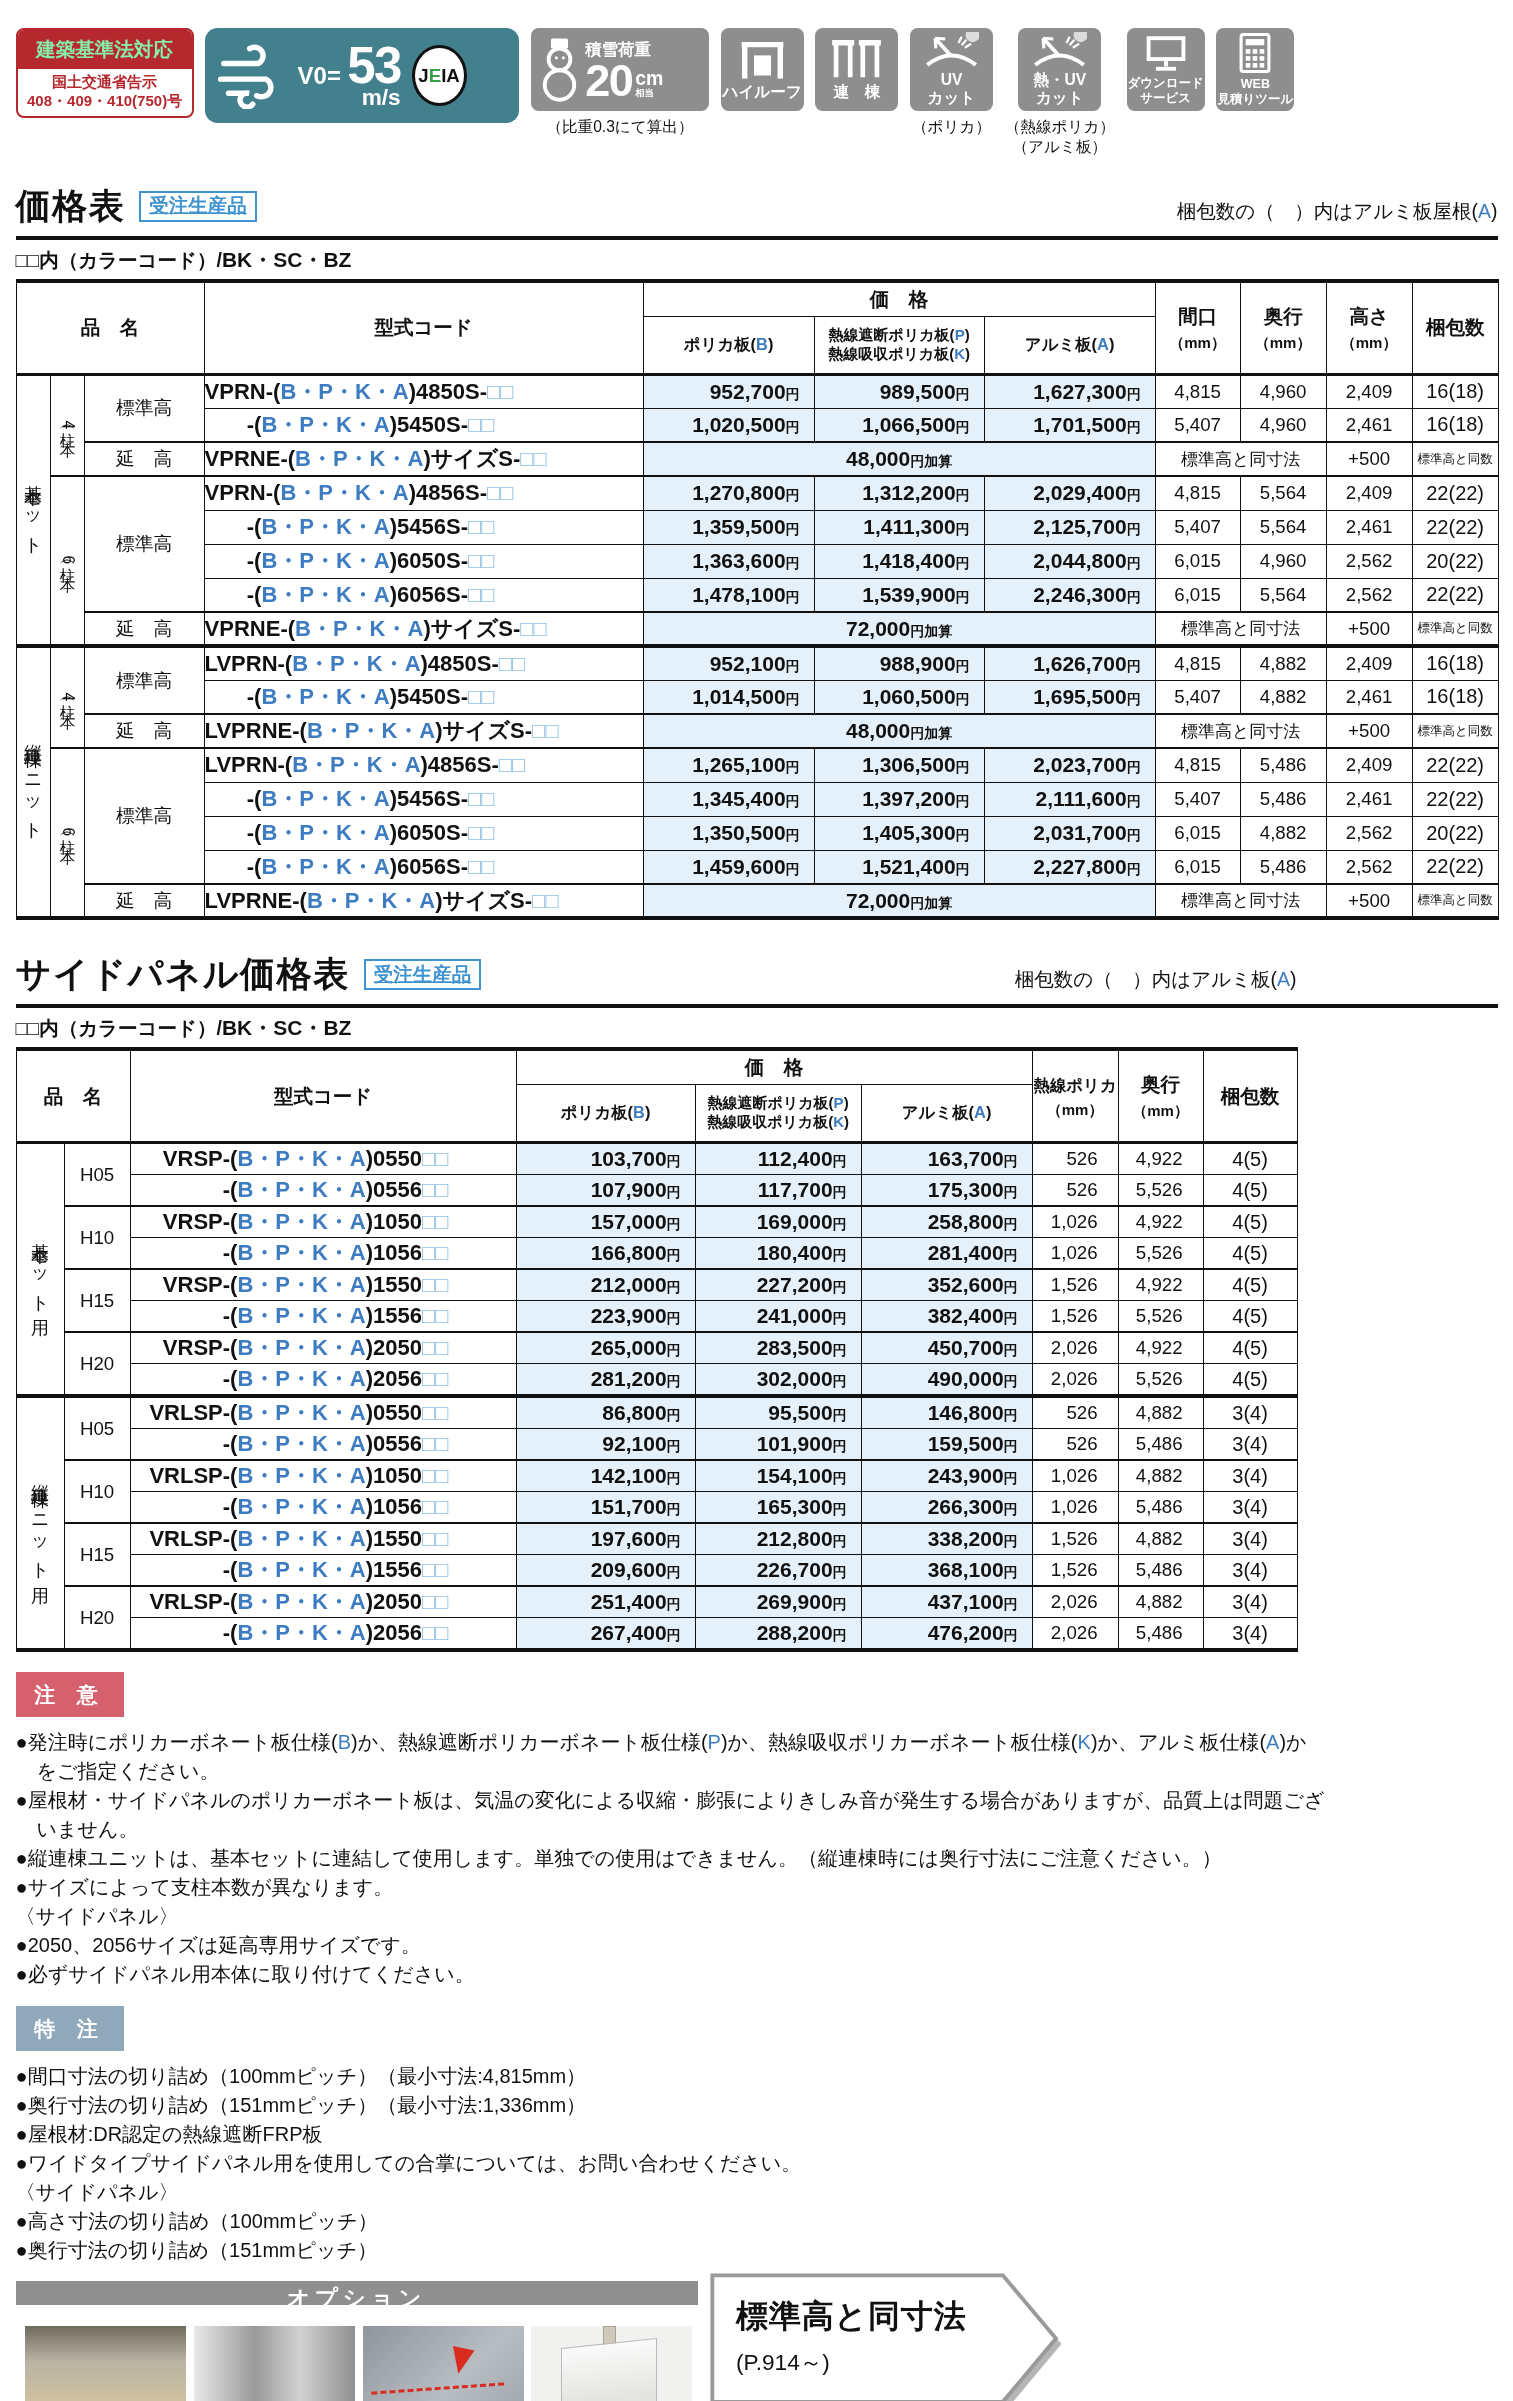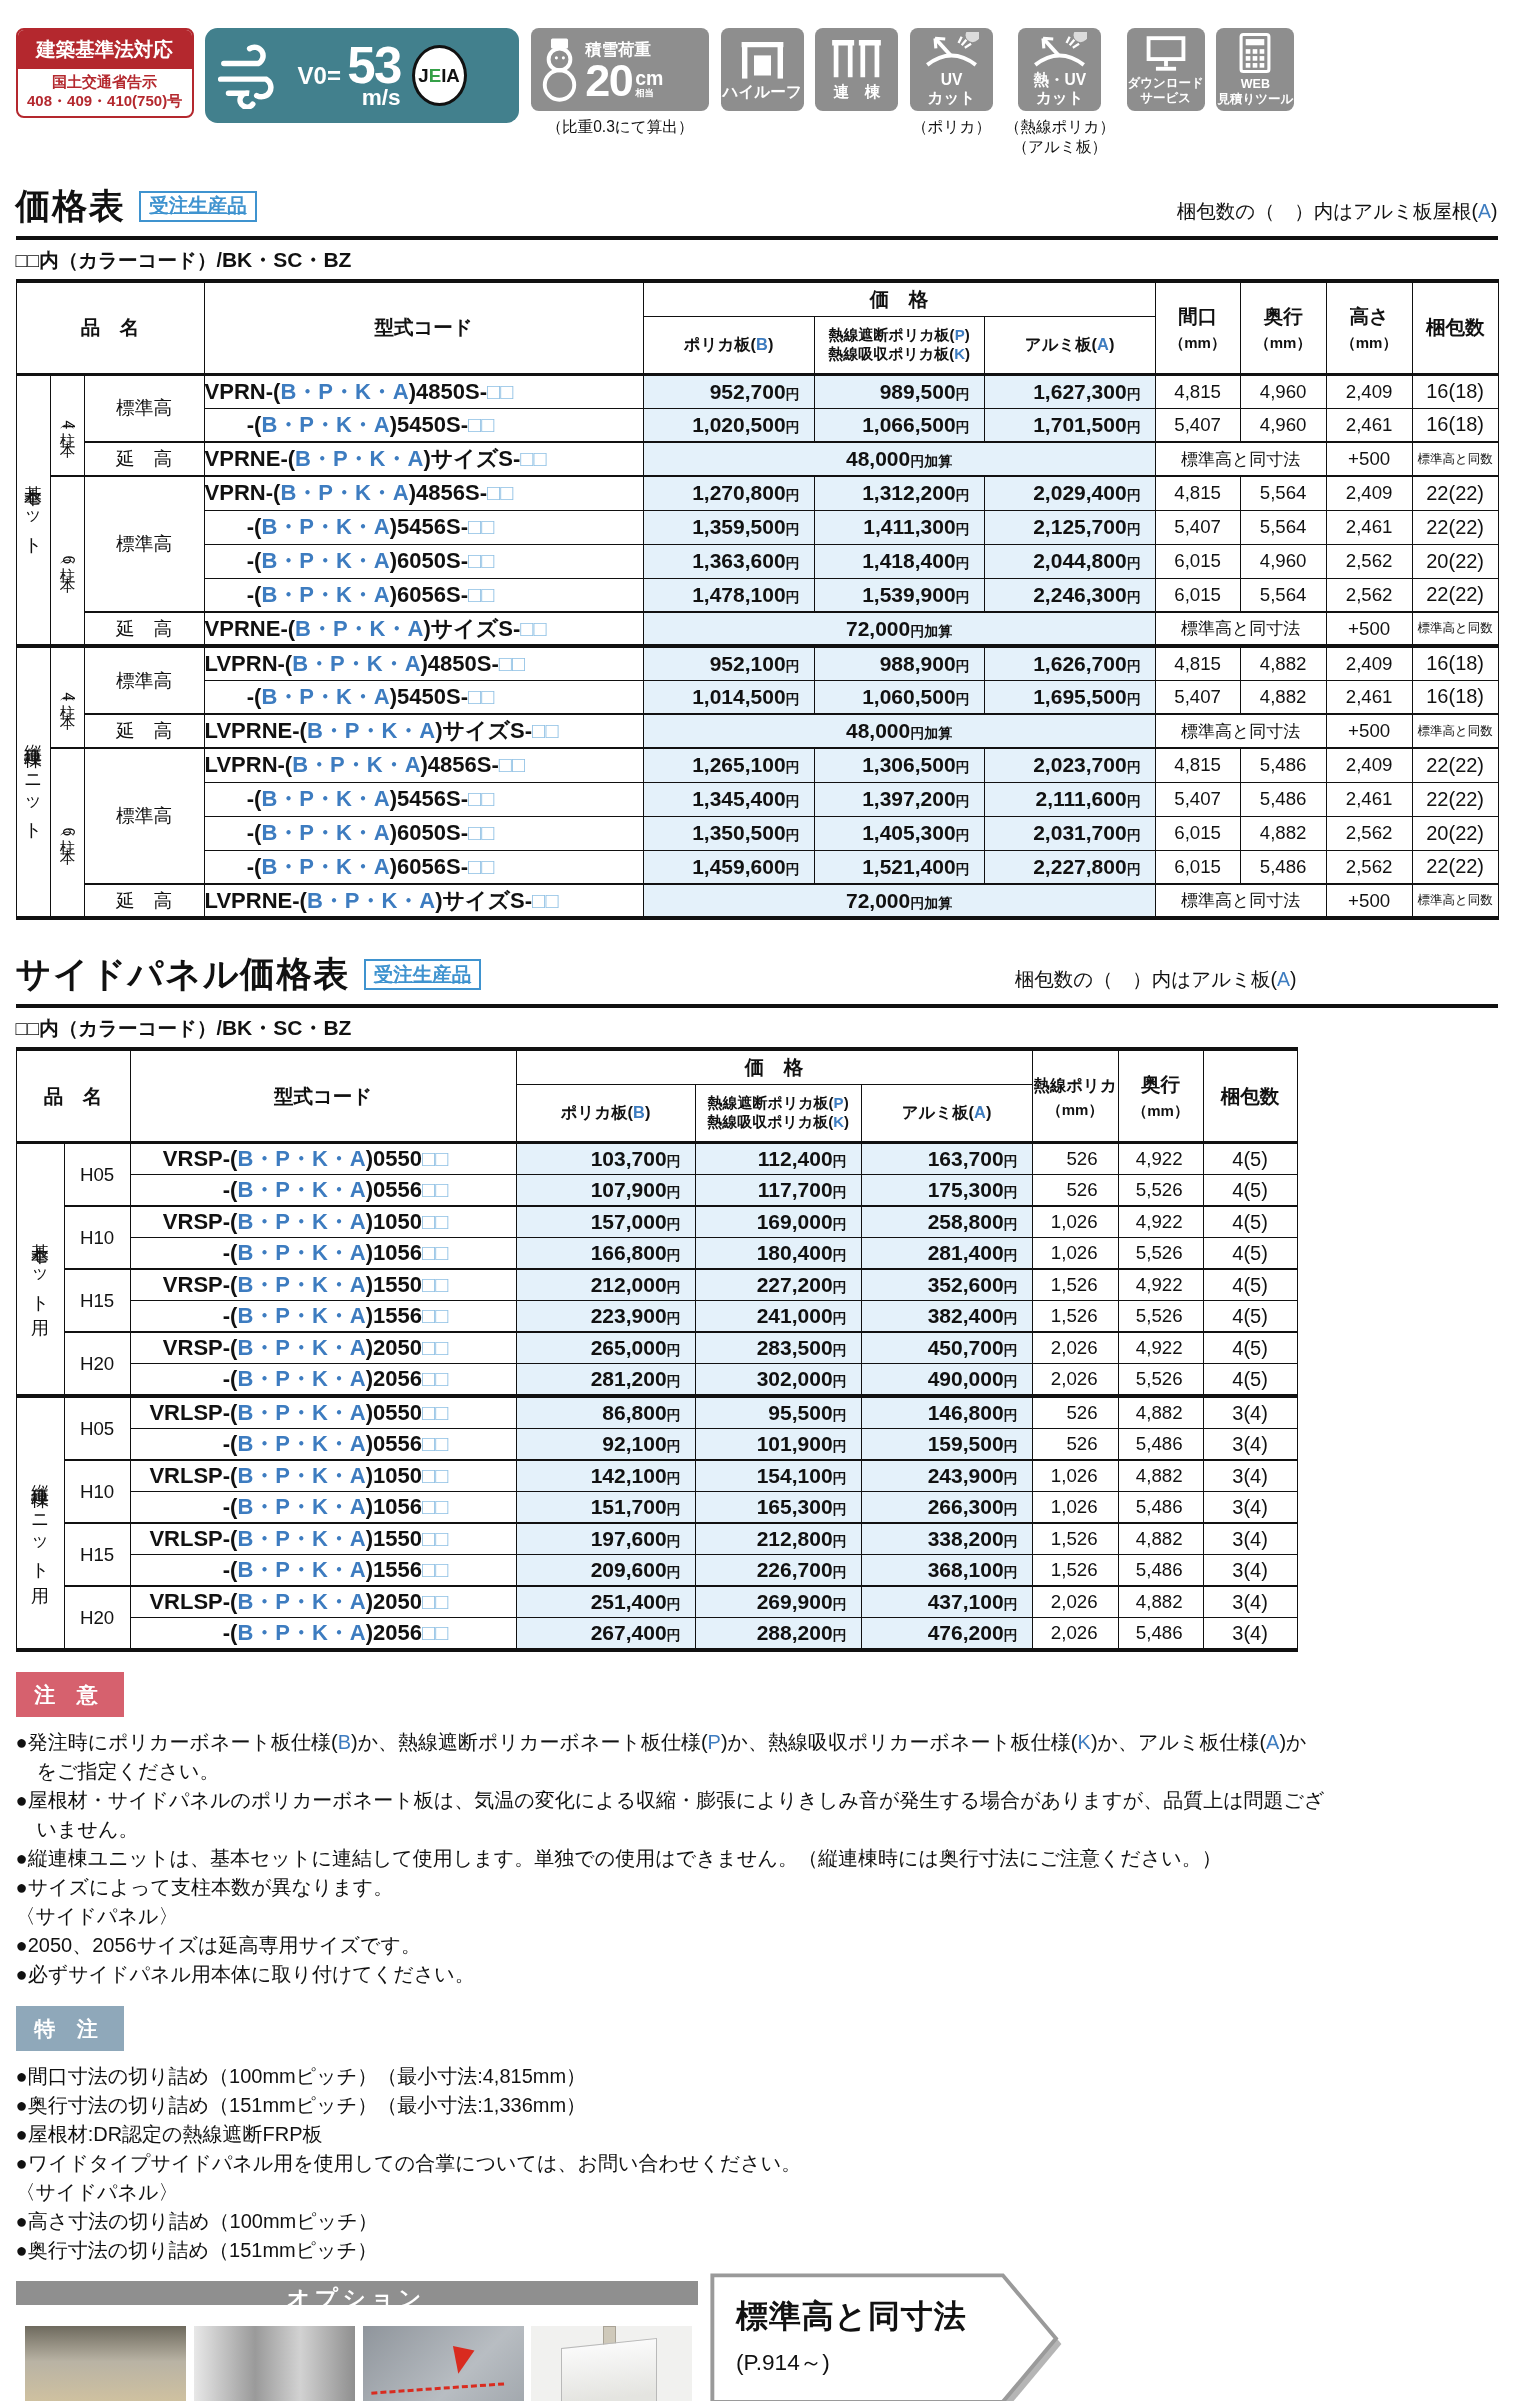--- a/index.html
+++ b/index.html
@@ -7,21 +7,21 @@
   body{
     width:1513px;height:2401px;overflow:hidden;background:#fff;color:#111;
     font-family:"Liberation Sans","DejaVu Sans",sans-serif;
     -webkit-font-smoothing:antialiased;
   }
   .wrap{padding:0 15.6px;position:relative;}
   
   .badges{display:flex;align-items:flex-start;gap:11.7px;margin-top:28px;}
   .bcol{display:flex;flex-direction:column;align-items:center;}
   .law{width:178px;border:2.3px solid #b4282e;border-radius:7.8px;overflow:hidden;background:#fff;box-sizing:border-box;}
-  .law-top{background:#b4282e;color:#ffffff;font-size:19.5px;font-weight:700;text-align:center;padding:6.2px 3.1px;}
+  .law-top{background:#b4282e;color:#86efac;font-size:19.5px;font-weight:700;text-align:center;padding:6.2px 3.1px;}
   .law-body{color:#b4282e;font-size:15px;font-weight:600;text-align:center;line-height:18.7px;padding:3.9px 1.6px 5.5px;}
   .wind{width:314px;height:95px;background:#42808d;border-radius:12.5px;display:flex;align-items:center;padding:0 11px;box-sizing:border-box;gap:6.2px;}
   .wind .v0{color:#fff;font-size:24px;font-weight:700;margin-left:3.1px;}
   .wind .big{color:#fff;font-size:51px;font-weight:800;line-height:44px;letter-spacing:-1.6px;}
   .wind .ms{color:#fff;font-size:22.6px;font-weight:700;text-align:right;line-height:20px;}
   .jeia{width:55px;height:61px;border:3.1px solid #111;border-radius:50%;background:#fff;display:flex;align-items:center;justify-content:center;font-weight:800;font-size:18.7px;color:#111;margin-left:4.7px;box-sizing:border-box;}
   .jeia .gr{color:#35a048;}
   .gb{background:#8e8e8e;border-radius:7.8px;color:#fff;box-sizing:border-box;}
   .snow{width:178px;height:83px;display:flex;align-items:center;padding:0 6.2px;gap:3.1px;}
   .snow .st{font-size:16.4px;font-weight:700;}

